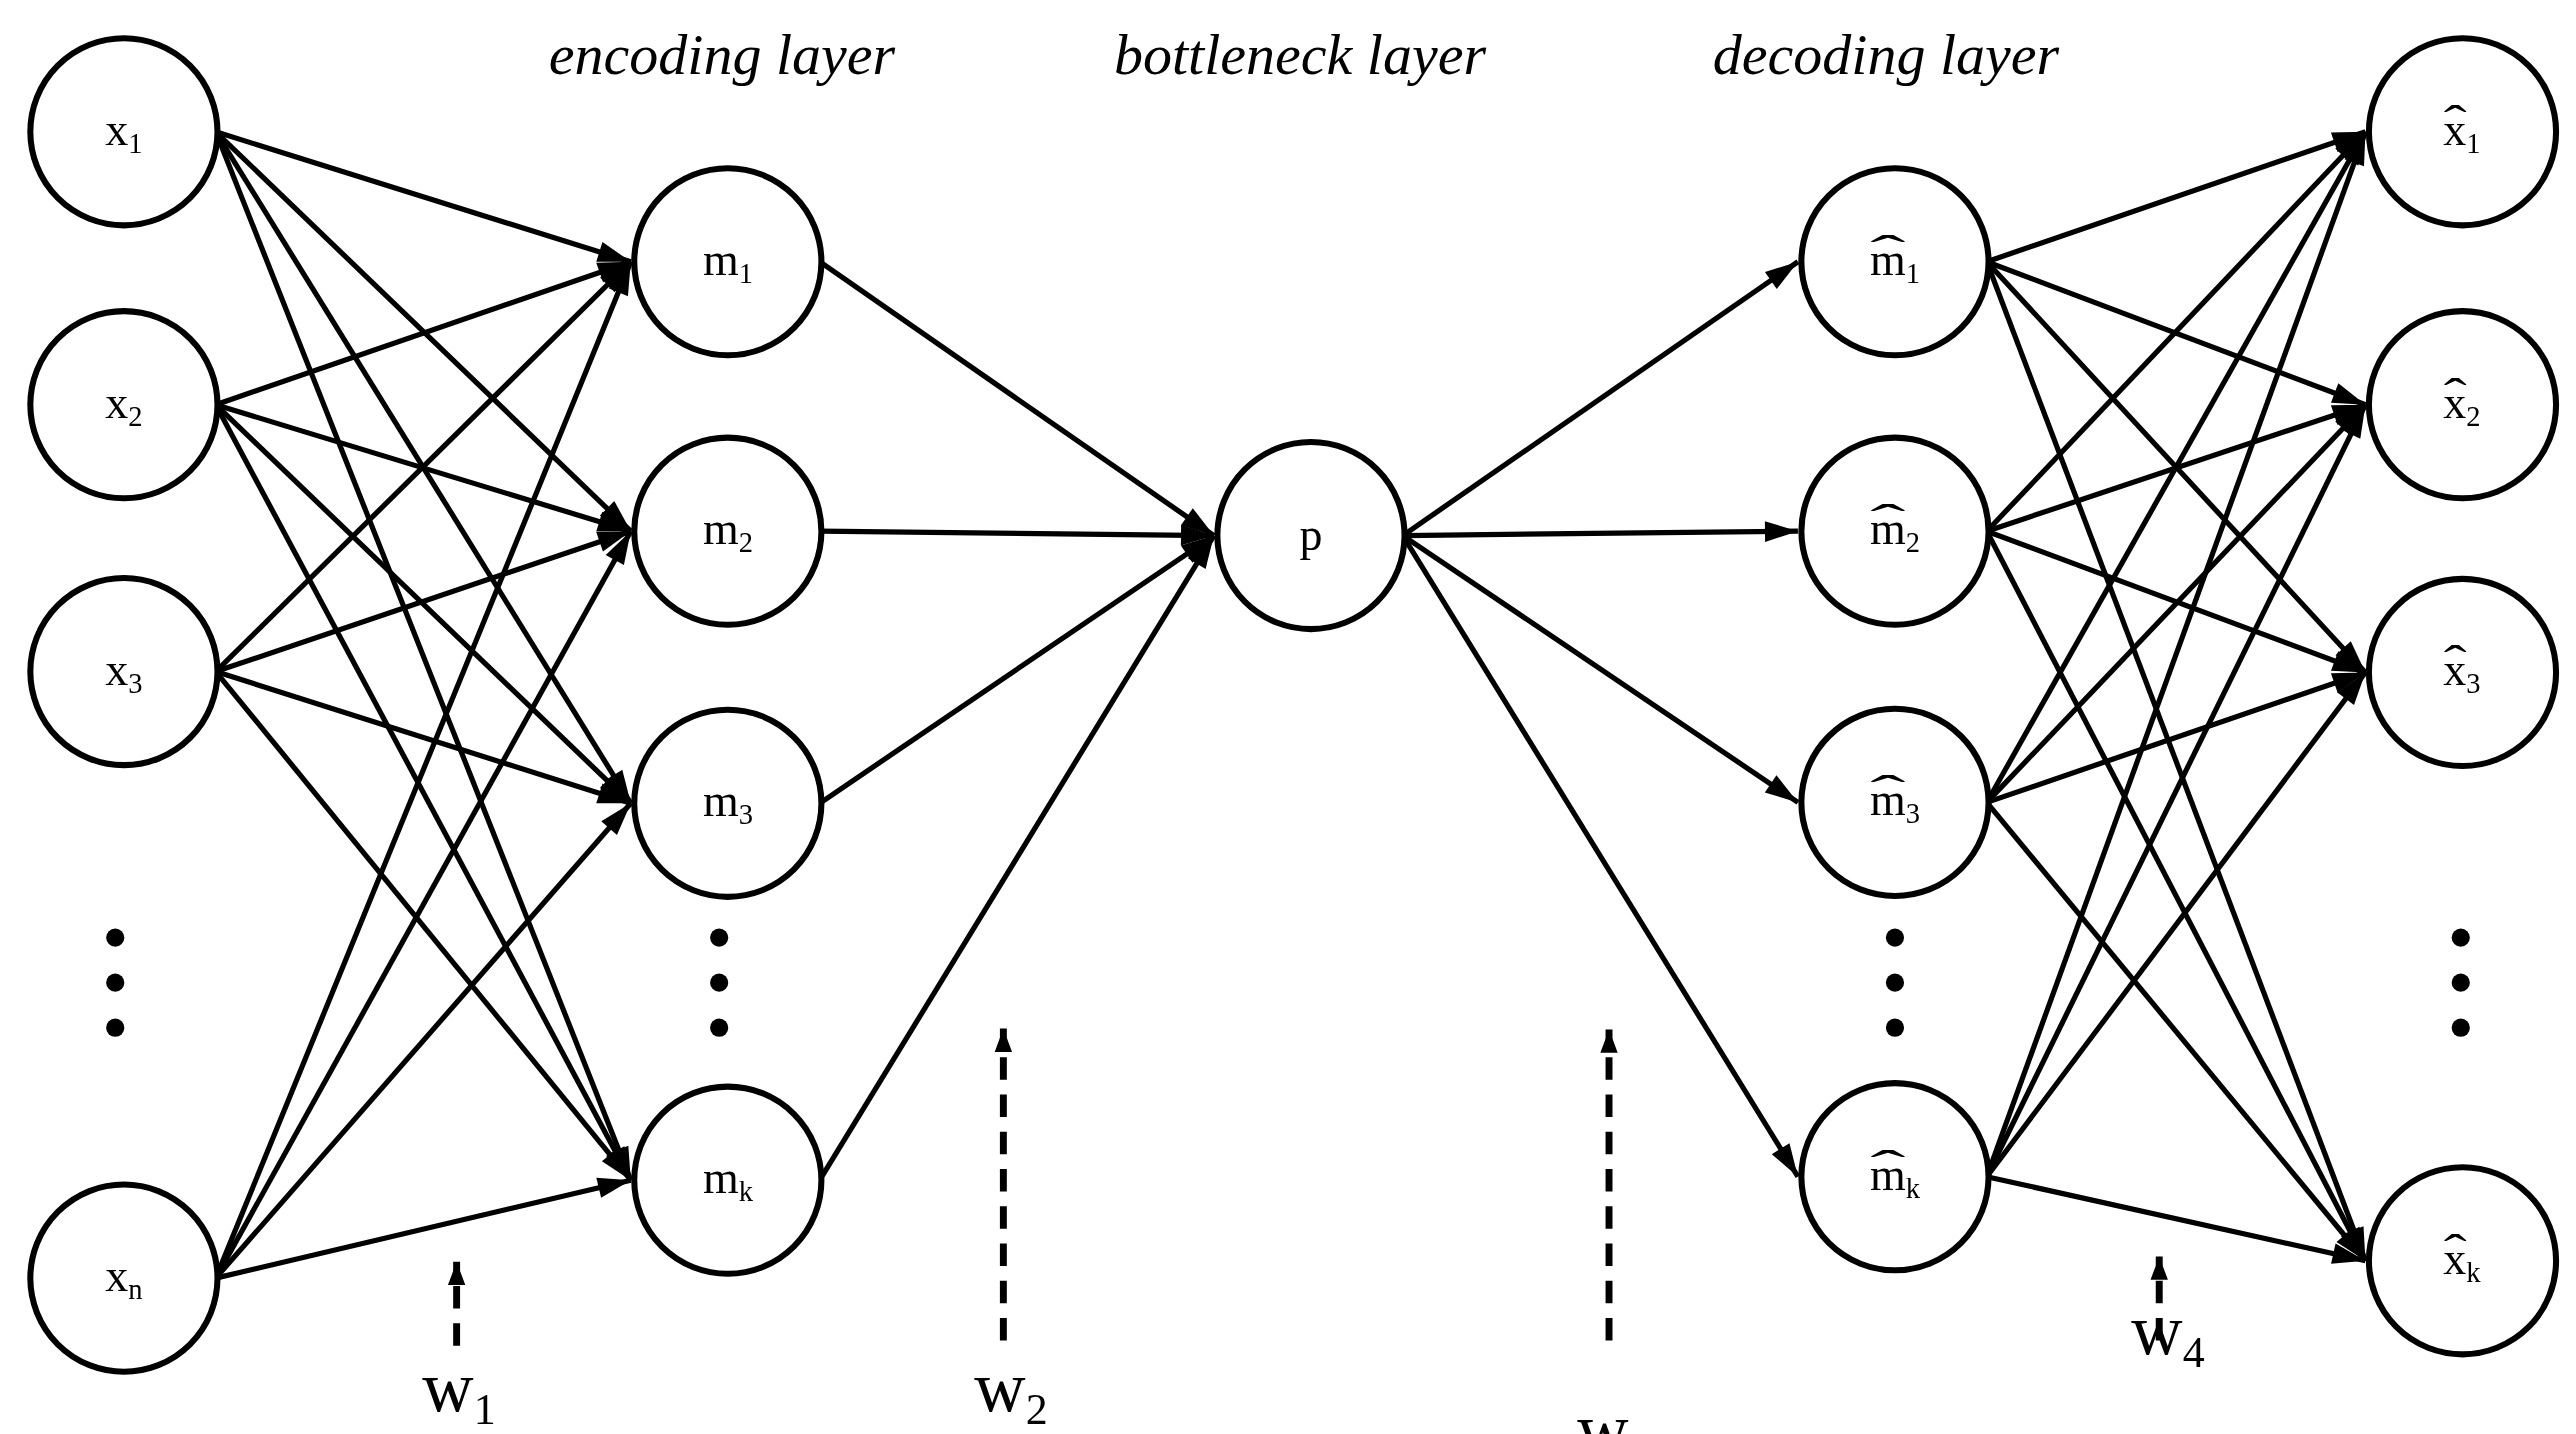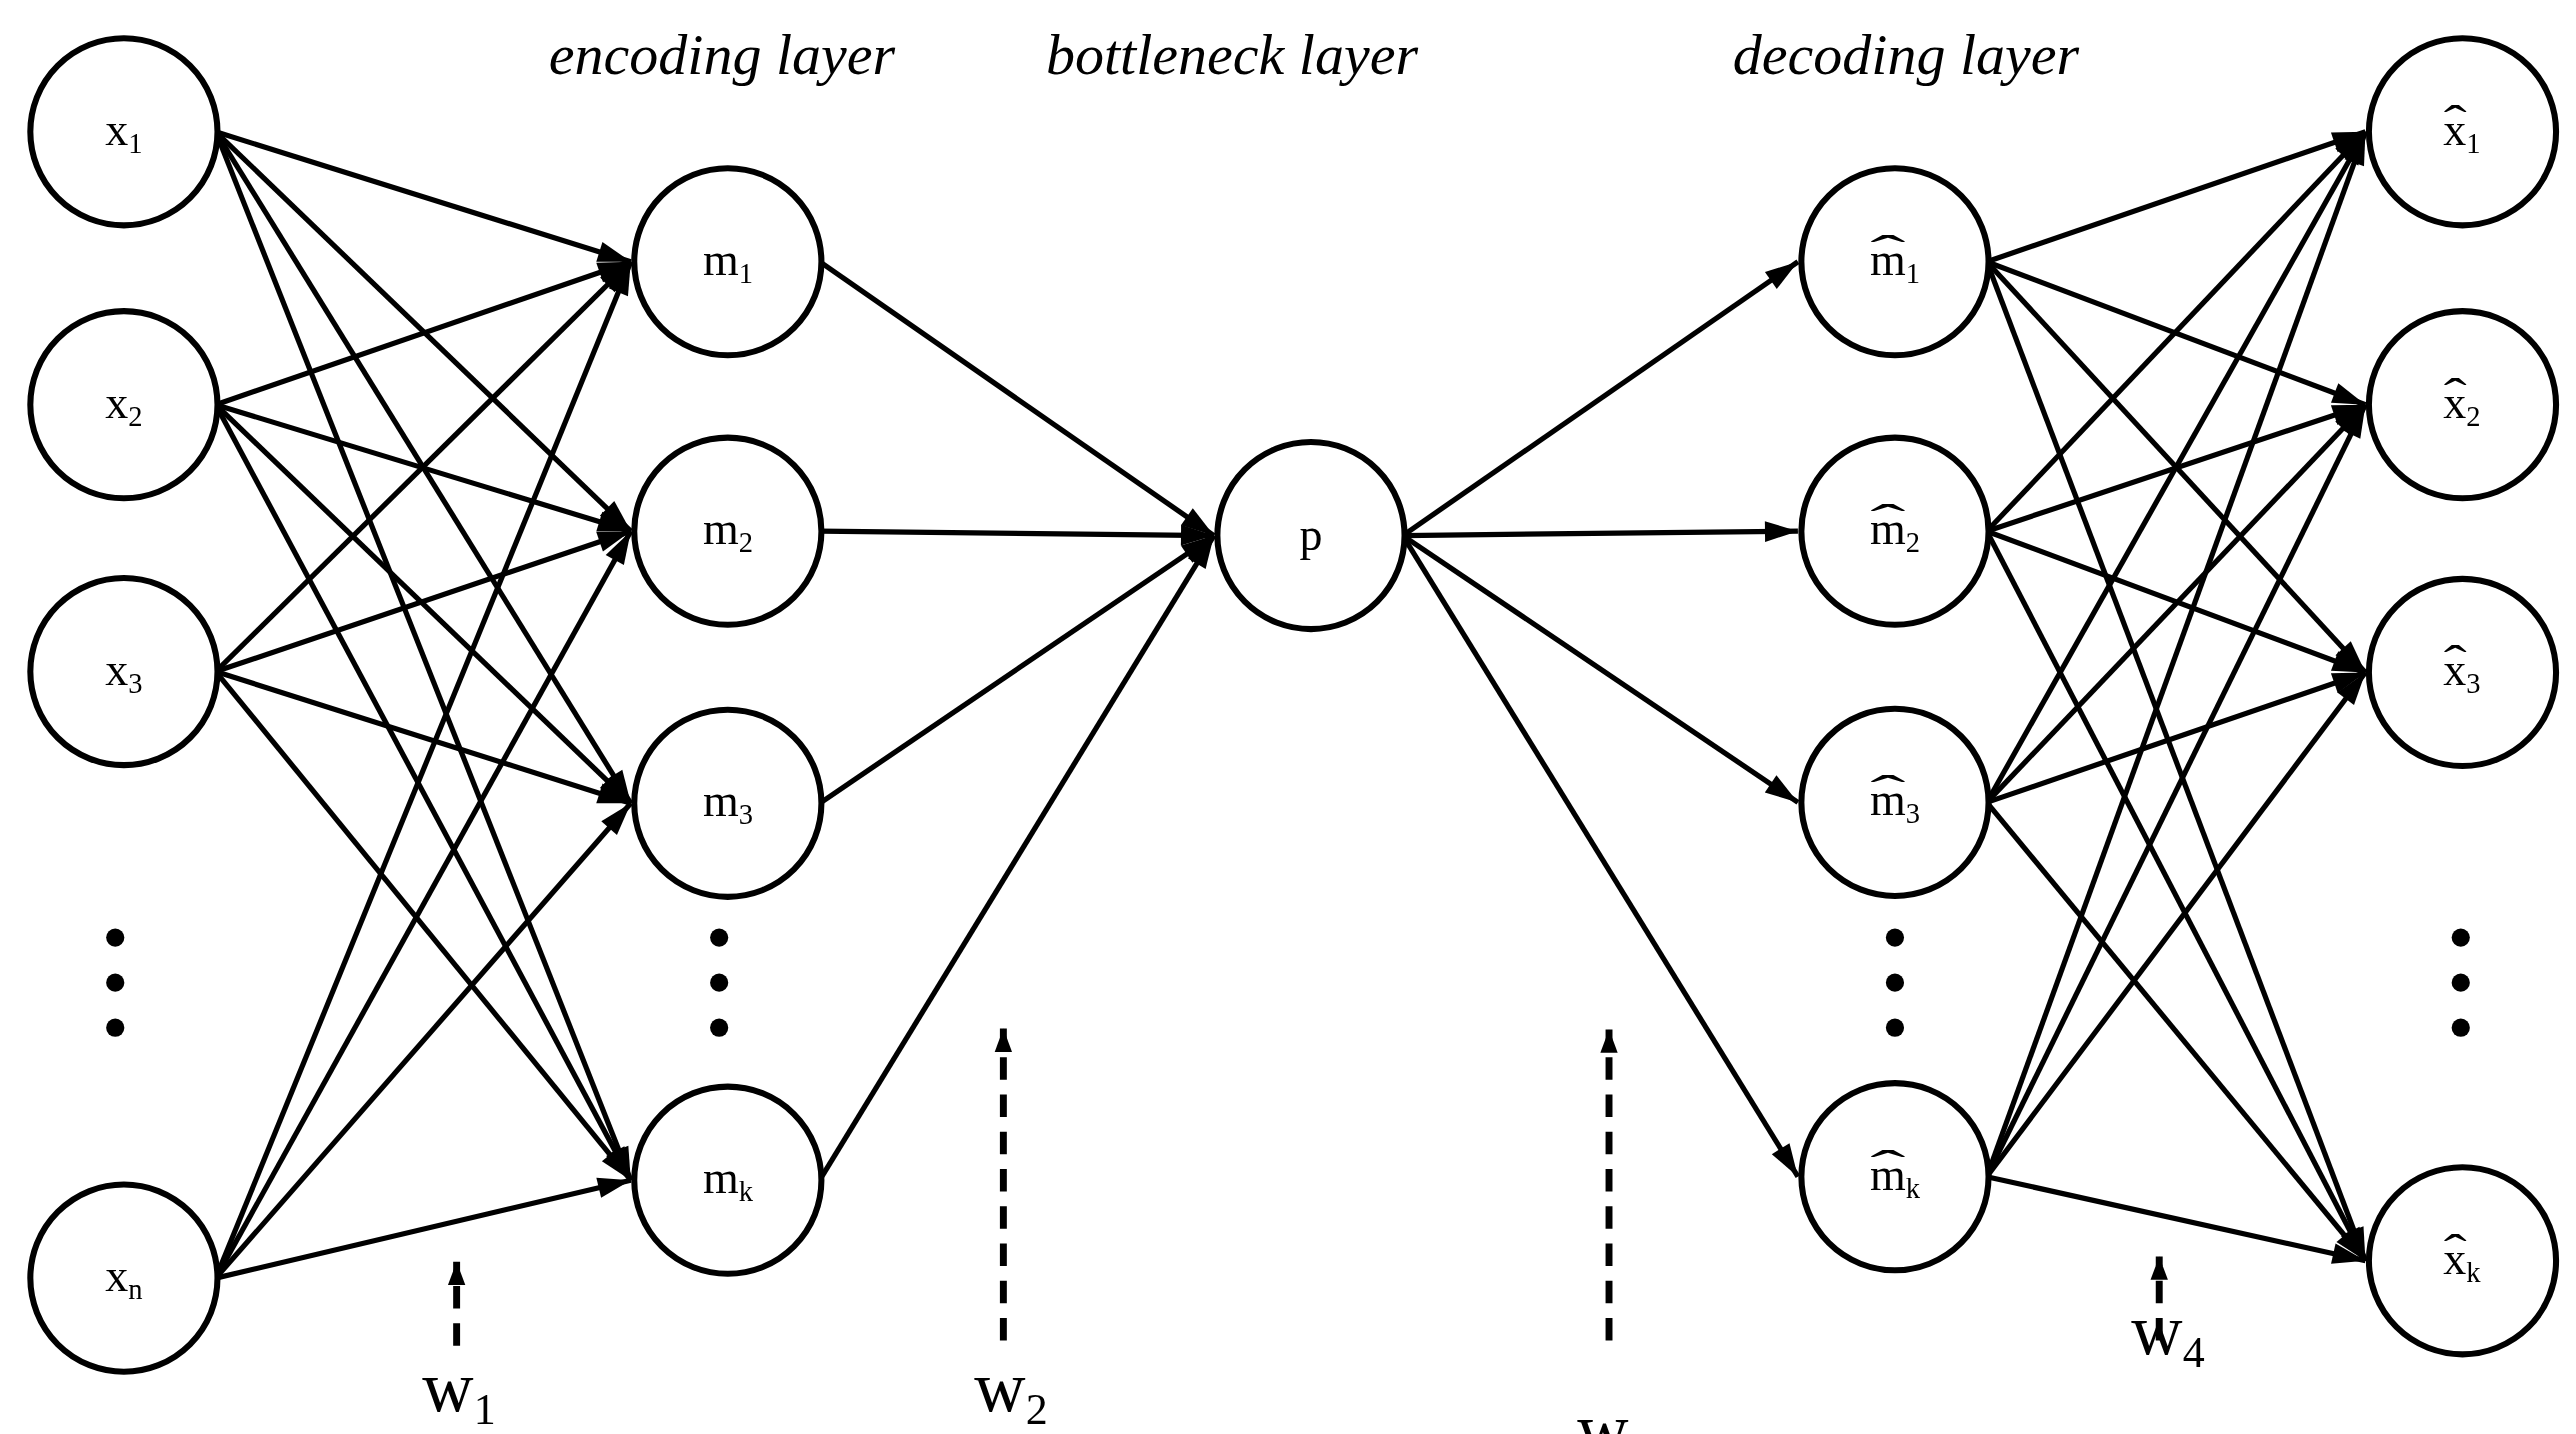--- a/index.html
+++ b/index.html
@@ -113,22 +113,22 @@
       <circle cx="2842" cy="467" r="108" fill="#ffffff" stroke="#000000" stroke-width="7"></circle>
       <circle cx="2842" cy="776" r="108" fill="#ffffff" stroke="#000000" stroke-width="7"></circle>
       <circle cx="2842" cy="1455" r="108" fill="#ffffff" stroke="#000000" stroke-width="7"></circle>
       <circle cx="2840" cy="1082" r="10.5" fill="#000000"></circle>
       <circle cx="2840" cy="1134" r="10.5" fill="#000000"></circle>
       <circle cx="2840" cy="1186" r="10.5" fill="#000000"></circle>
     </svg>
 
   <div id="labels-layer">
     <div class="layer-title" style="left: 722px; top: 55px;">encoding layer</div>
-    <div class="layer-title" style="left: 1232px; top: 55px;">bottleneck layer</div>
-    <div class="layer-title" style="left: 1886px; top: 55px; margin-left: 20px;">decoding layer</div>
+    <div class="layer-title" style="left: 1300px; top: 55px;">bottleneck layer</div>
+    <div class="layer-title" style="left: 1886px; top: 55px;">decoding layer</div>
   <div class="node-label" style="left: 124px; top: 132px;">x<span class="nsub">1</span></div>
       <div class="node-label" style="left: 124px; top: 405px;">x<span class="nsub">2</span></div>
       <div class="node-label" style="left: 124px; top: 672px;">x<span class="nsub">3</span></div>
       <div class="node-label" style="left: 124px; top: 1278px;">x<span class="nsub">n</span></div>
       <div class="node-label" style="left: 728px; top: 262px;">m<span class="nsub">1</span></div>
       <div class="node-label" style="left: 728px; top: 531px;">m<span class="nsub">2</span></div>
       <div class="node-label" style="left: 728px; top: 803px;">m<span class="nsub">3</span></div>
       <div class="node-label" style="left: 728px; top: 1180px;">m<span class="nsub">k</span></div>
       <div class="node-label" style="left: 1311px; top: 535px;">p</div>
       <div class="node-label" style="left: 1895px; top: 262px;"><span class="hatted"><span class="hat" style="--hs: 2.3;">ˆ</span>m</span><span class="nsub">1</span></div>

